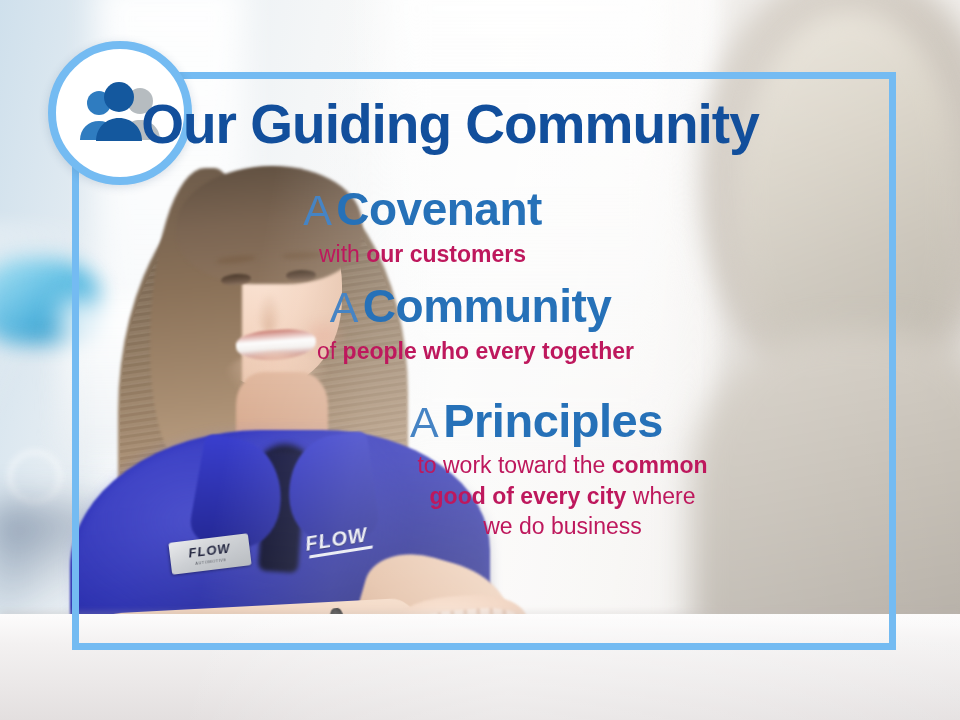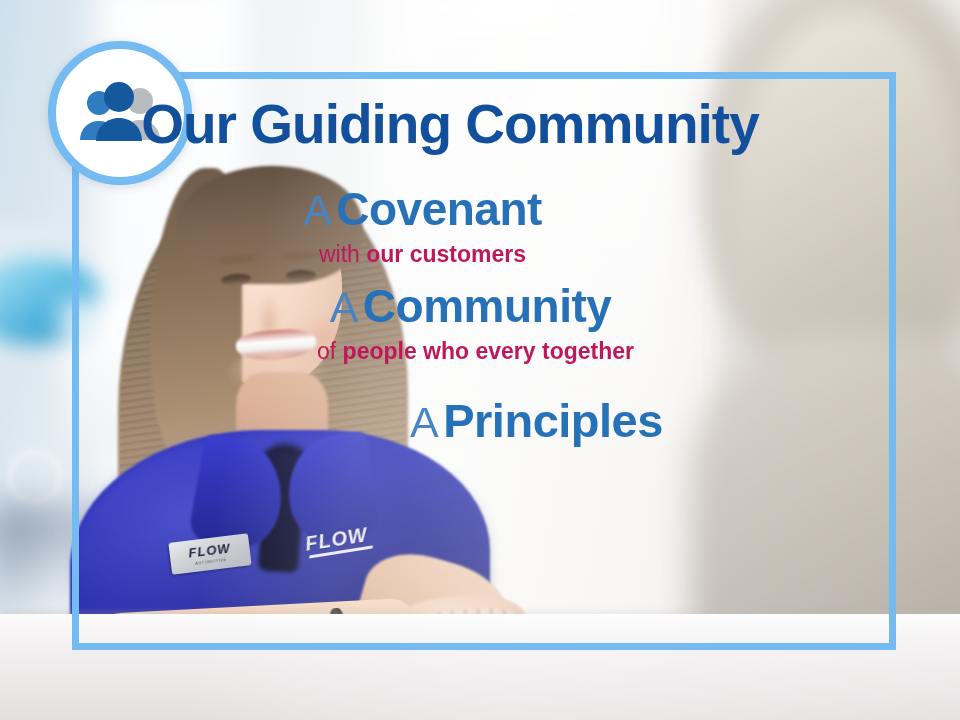--- a/index.html
+++ b/index.html
@@ -684,17 +684,22 @@
       <div class="p-sub">
           <div><span>of </span><b>people who every together</b></div>
         </div>
     </div>
 
     <div class="principle" id="principle-commitment">
       <div class="p-title">
         <span class="p-article">A</span>
         <span class="p-word">Principles</span>
       </div>
+      <div class="p-sub">
+          <div><span>to work toward the </span><b>common</b></div>
+          <div><b>good of every city</b><span> where</span></div>
+          <div><span>we do business</span></div>
+        </div>
     </div>
 
   </div>
 
 </div>
 
 </body></html>

